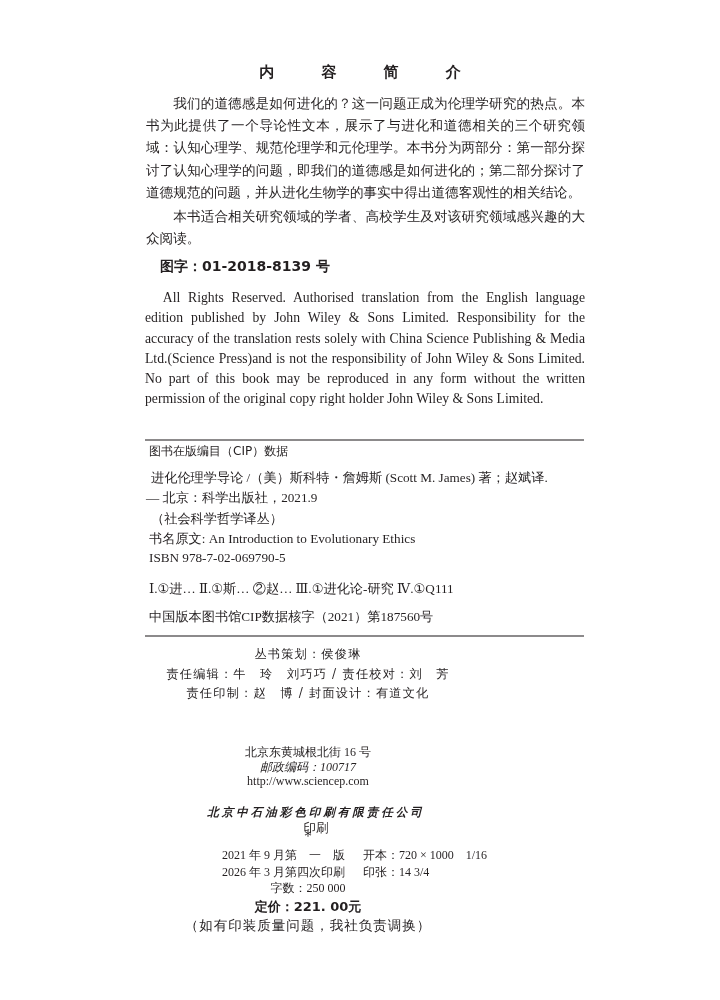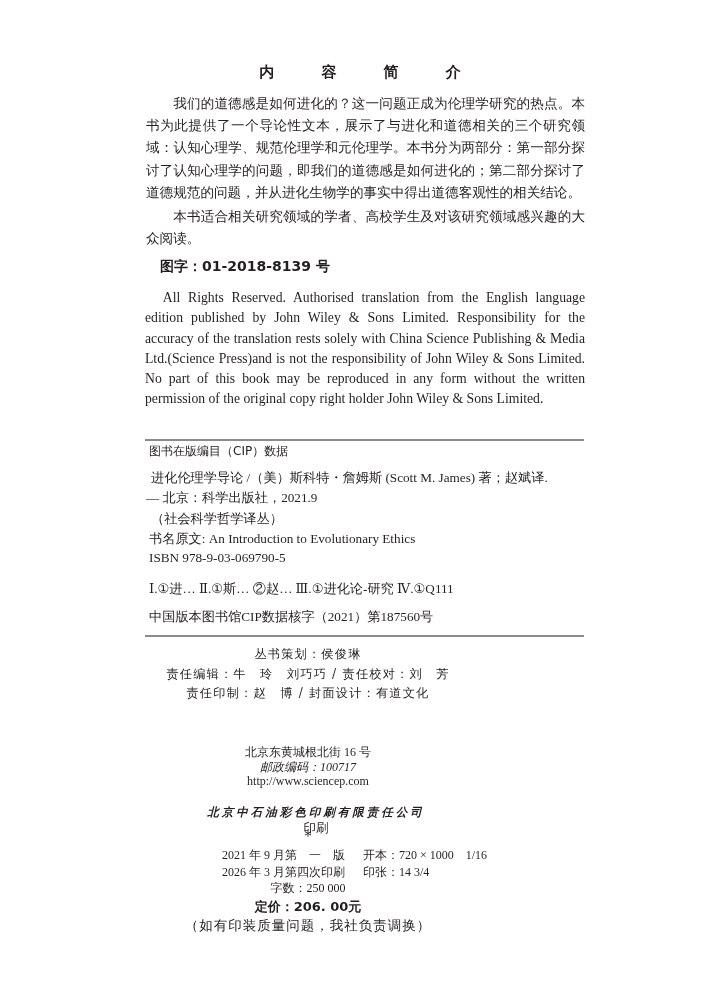--- a/index.html
+++ b/index.html
@@ -164,36 +164,36 @@
 
   <div class="abs reg-no">图字：01-2018-8139 号</div>
   <p class="abs en-para">All Rights Reserved. Authorised translation from the English language edition published by John Wiley &amp; Sons Limited. Responsibility for the accuracy of the translation rests solely with China Science Publishing &amp; Media Ltd.(Science Press)and is not the responsibility of John Wiley &amp; Sons Limited. No part of this book may be reproduced in any form without the written permission of the original copy right holder John Wiley &amp; Sons Limited.</p>
 
   <div class="abs rule rule-top"></div>
   <div class="abs cip-head">图书在版编目（CIP）数据</div>
   <div class="abs cip-line cip-l1">进化伦理学导论 /（美）斯科特・詹姆斯 (Scott M. James) 著；赵斌译.</div>
   <div class="abs cip-line cip-l2">— 北京：科学出版社，2021.9</div>
   <div class="abs cip-line cip-l3">（社会科学哲学译丛）</div>
   <div class="abs cip-line cip-l4">书名原文: An Introduction to Evolutionary Ethics</div>
-  <div class="abs cip-line cip-l5">ISBN  978-9-03-069790-5</div>
+  <div class="abs cip-line cip-l5">ISBN  978-7-02-069790-5</div>
   <div class="abs cip-line cip-l6">Ⅰ.①进…  Ⅱ.①斯…  ②赵…   Ⅲ.①进化论-研究   Ⅳ.①Q111</div>
   <div class="abs cip-line cip-l7">中国版本图书馆CIP数据核字（2021）第187560号</div>
   <div class="abs rule rule-bottom"></div>
 
   <div class="abs center-line credit cr1">丛书策划：侯俊琳</div>
   <div class="abs center-line credit cr2">责任编辑：牛　玲　刘巧巧 / 责任校对：刘　芳</div>
   <div class="abs center-line credit cr3">责任印制：赵　博 / 封面设计：有道文化</div>
 
   <div class="abs center-line small-line addr">北京东黄城根北街 16 号</div>
   <div class="abs center-line small-line post">邮政编码：100717</div>
   <div class="abs center-line small-line web">http://www.sciencep.com</div>
   <div class="abs center-line printer-line">
     <span class="calligraphy">北京中石油彩色印刷有限责任公司</span>
     <span>印刷</span>
   </div>
   <div class="abs center-line star">*</div>
 
   <div class="abs spec spec1">2021 年 9 月第　一　版      开本：720 × 1000    1/16</div>
   <div class="abs spec spec2">2026 年 3 月第四次印刷      印张：14 3/4</div>
   <div class="abs center-line words">字数：250 000</div>
-  <div class="abs center-line price">定价：206. 00元</div>
+  <div class="abs center-line price">定价：221. 00元</div>
   <div class="abs center-line notice">（如有印装质量问题，我社负责调换）</div>
 </div>
 
 </body></html>

